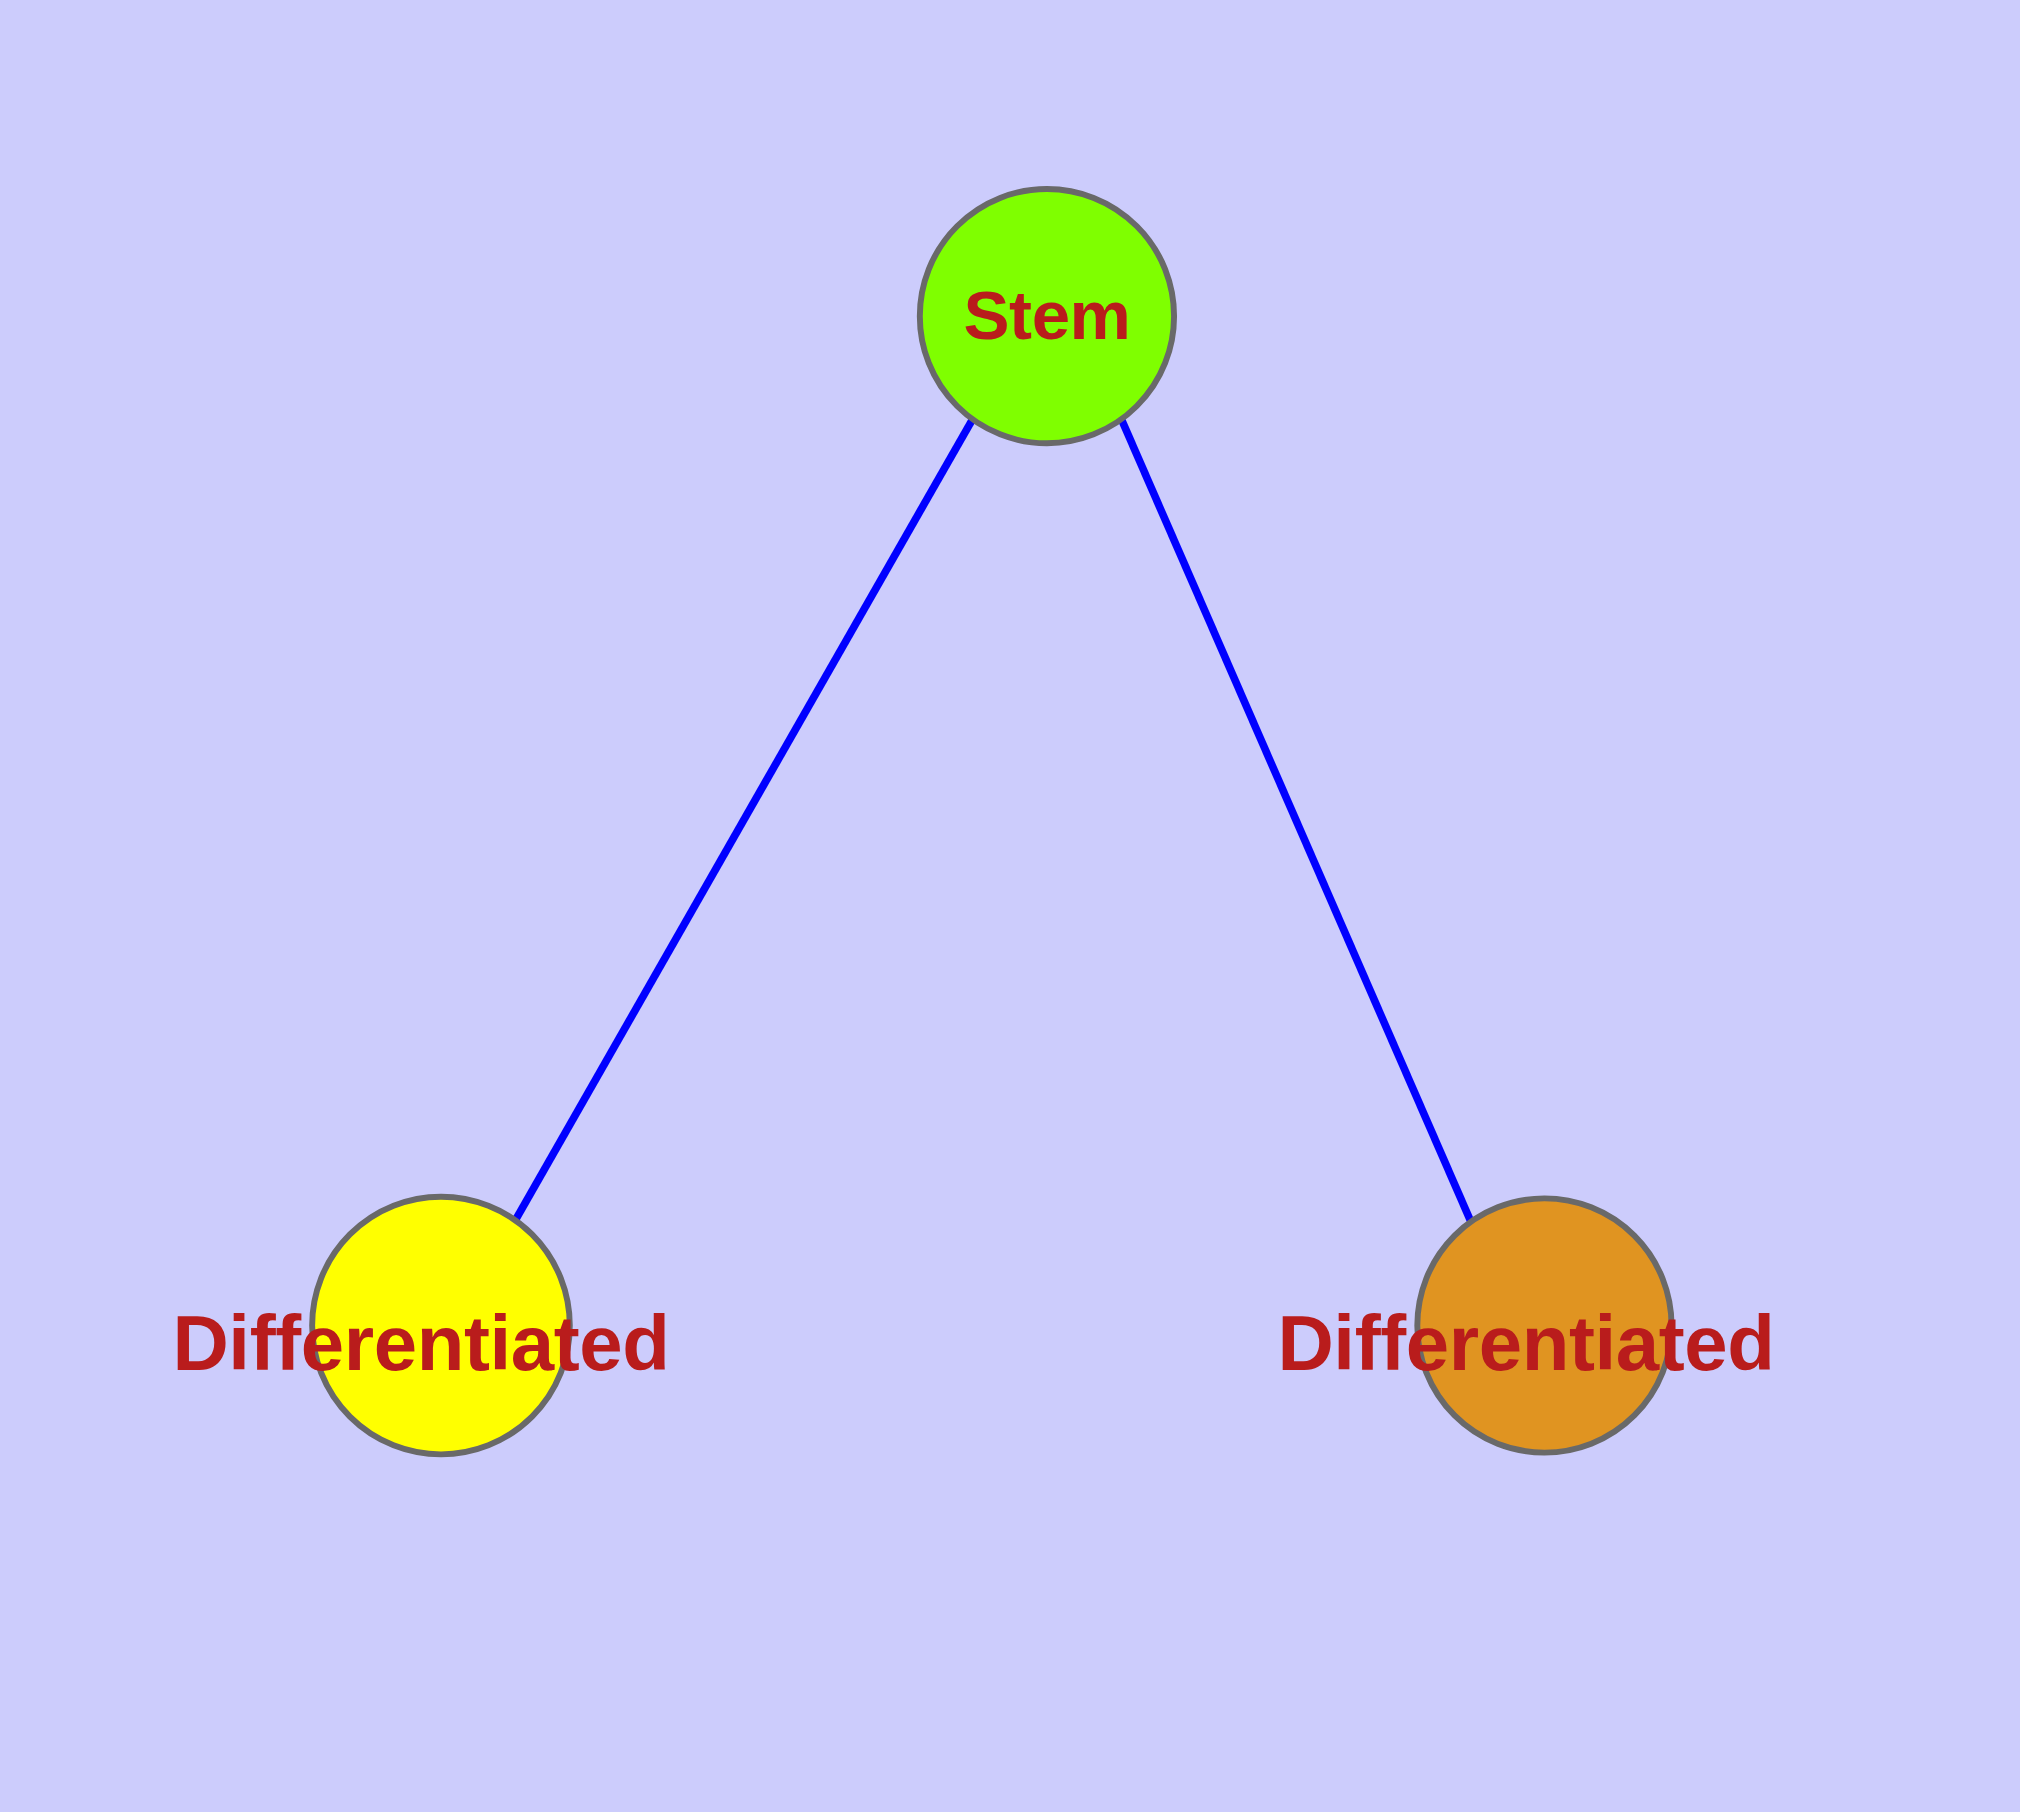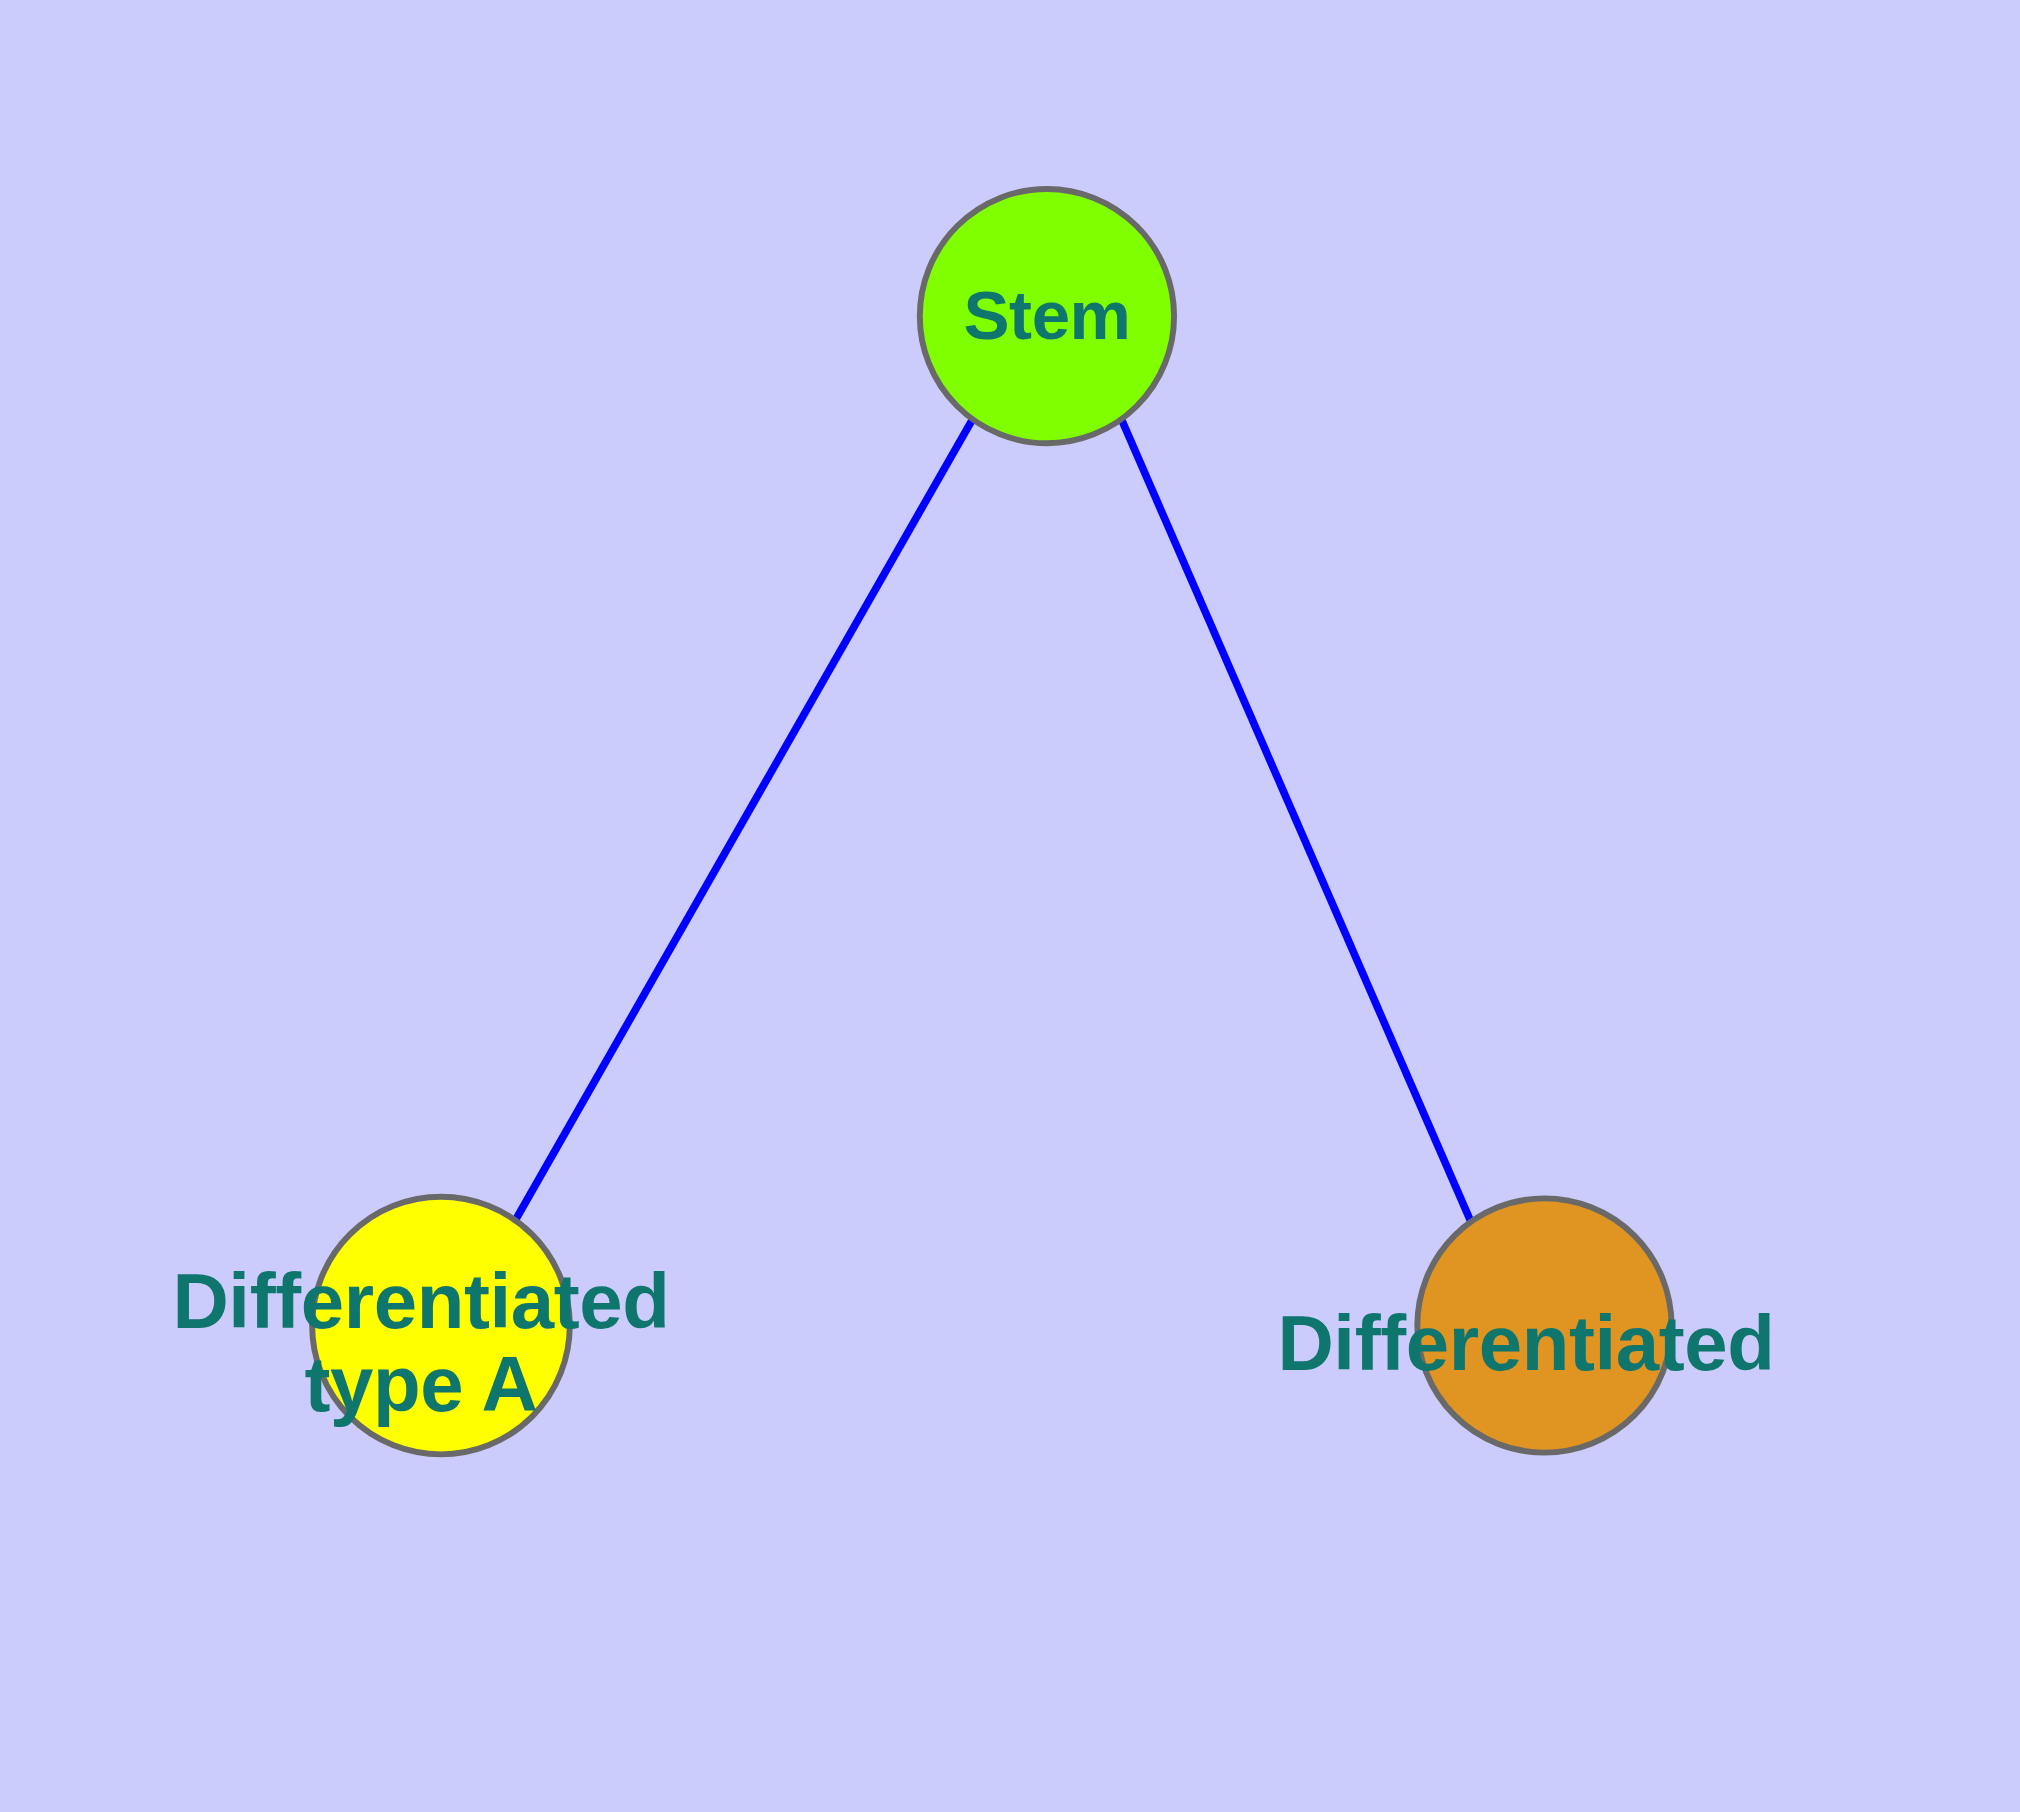--- a/index.html
+++ b/index.html
@@ -26,21 +26,21 @@
   .graph-bg {
     position: absolute;
     left: 0;
     top: 0;
     width: 2021px;
     height: 1812px;
   }
   .node-label {
     position: absolute;
     text-align: center;
-    color: #0f766e;
+    color: #b91c1c;
     font-family: "Liberation Sans", sans-serif;
     font-weight: bold;
     line-height: 1.06;
     white-space: nowrap;
     letter-spacing: -0.4px;
     pointer-events: none;
     -webkit-font-smoothing: antialiased;
   }
   .node-label.stem {
     font-size: 69px;
@@ -83,21 +83,20 @@
         <circle cx="1822" cy="1564" r="150" fill="#e09421" stroke="#696969" stroke-width="7"></circle>
       </g>
   </svg>
 
   <div class="node-label stem">
     <span class="label-line">Stem</span>
   </div>
 
   <div class="node-label leaf leaf-a">
     <span class="label-line">Differentiated</span>
-    <span class="label-line">type A</span>
   </div>
 
   <div class="node-label leaf leaf-b">
     <span class="label-line">Differentiated</span>
   </div>
 
 </div>
 
 
 </body></html>

